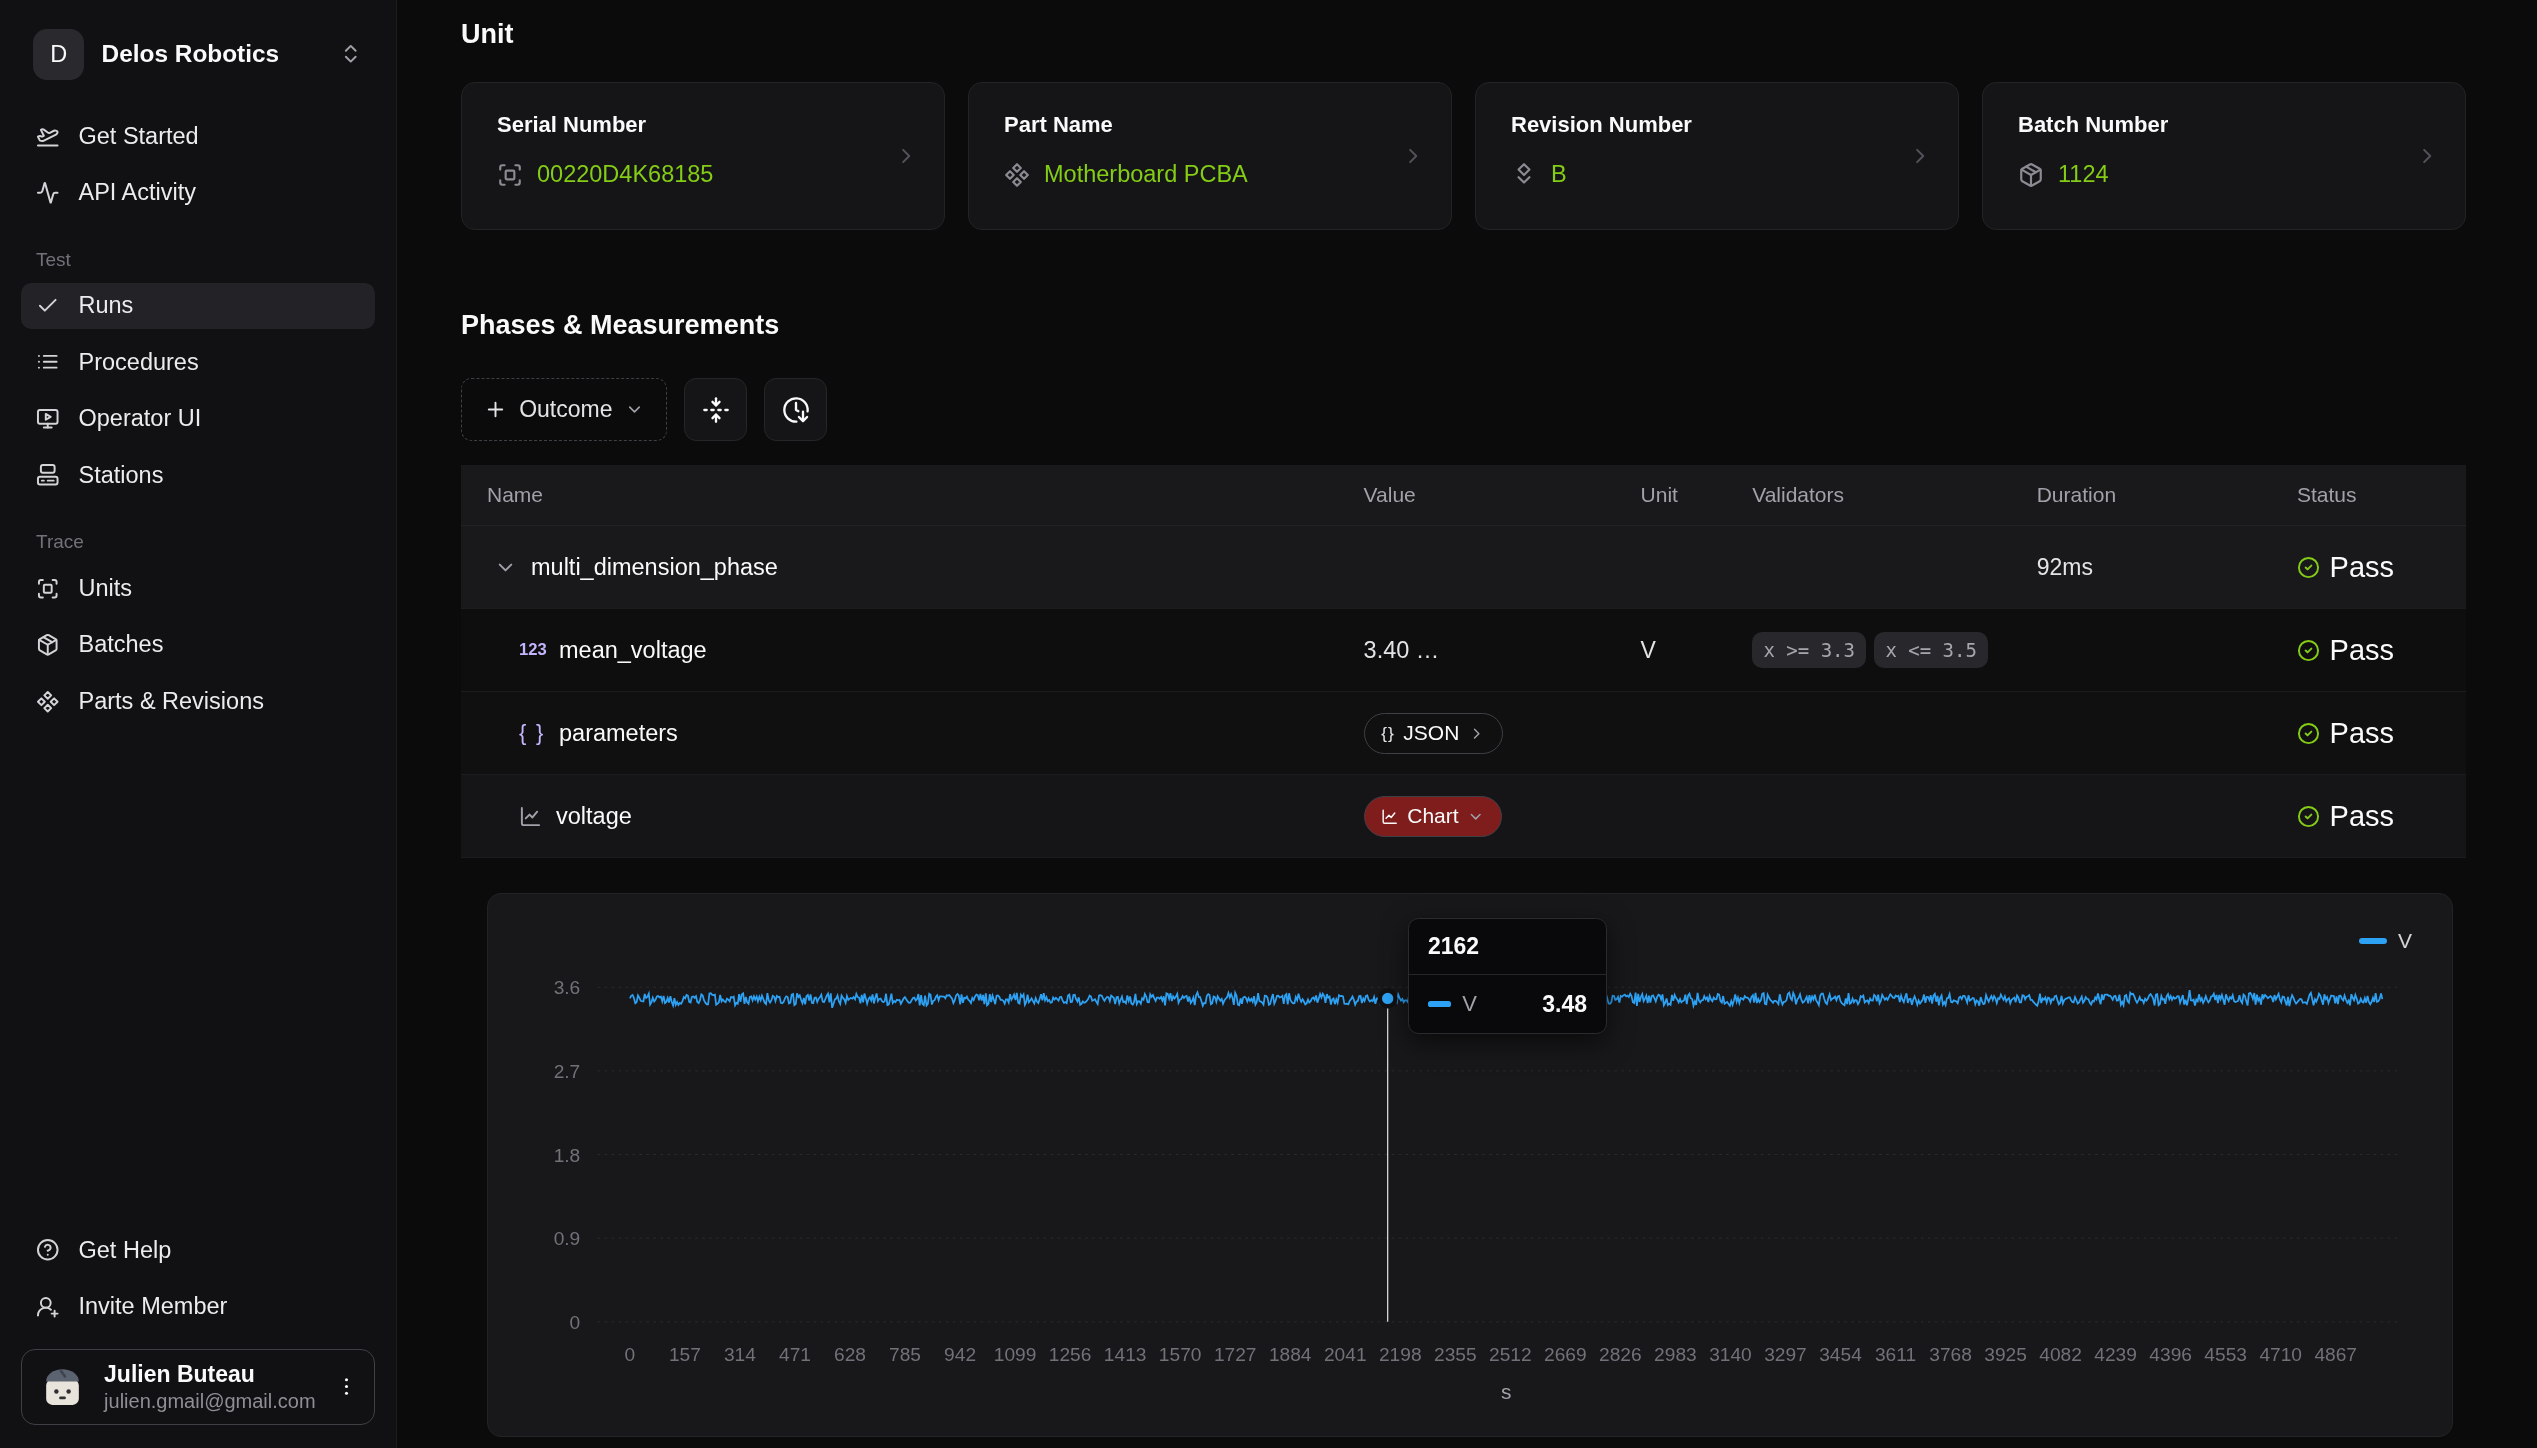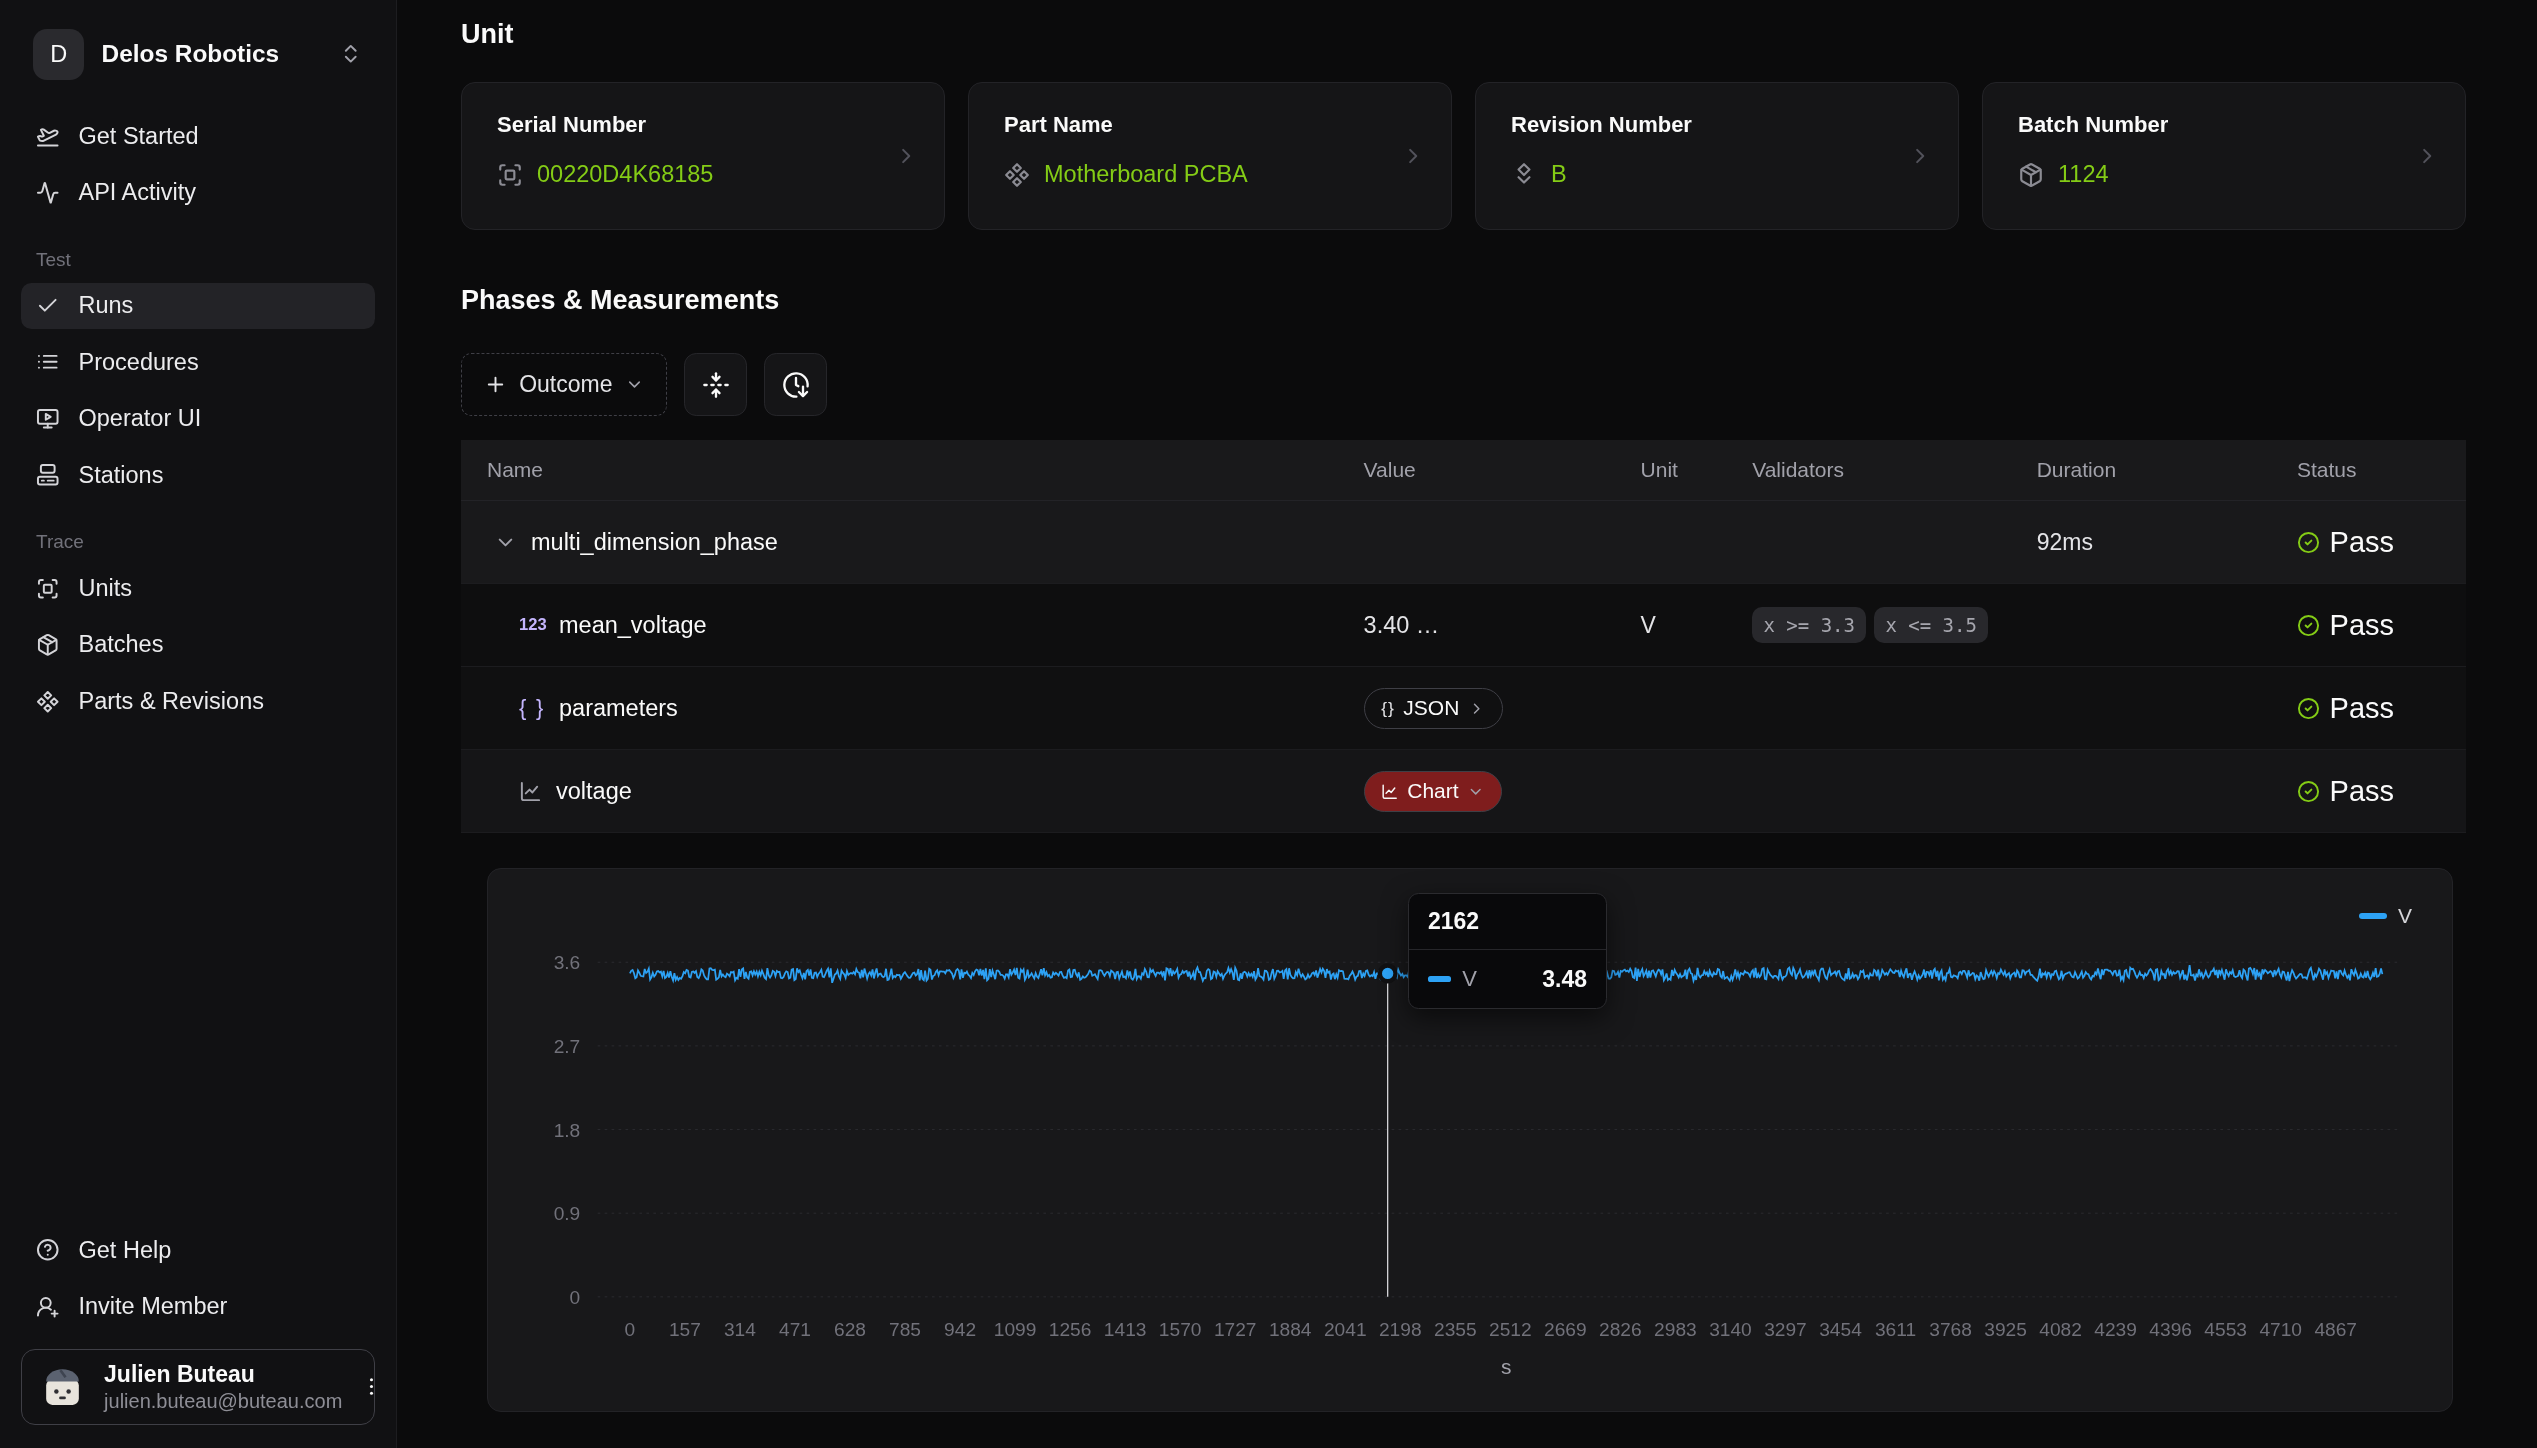--- a/index.html
+++ b/index.html
@@ -29,21 +29,21 @@
 
 
 .main{position:absolute;left:398px;top:0;right:0;bottom:0;padding:0 71px 0 63px}
 h1.title{font-size:27px;font-weight:700;margin-top:19px}
 .cards{display:flex;gap:23px;margin-top:32px}
 .card{flex:1;height:148px;background:#151517;border:0.9px solid #232327;border-radius:14px;padding:29px 35px;position:relative;cursor:pointer}
 .card-label{font-size:22px;font-weight:600}
 .card-value{display:flex;align-items:center;gap:14px;margin-top:23px;font-size:23.5px;color:#84cc16}
 .card-value svg.ic,.card-value .glyph-ic{width:26px;height:26px;color:#8b8b93}
 .card-chev{position:absolute;right:26px;top:50%;transform:translateY(-50%);width:24.4px;height:24.4px;color:#52525b}
-h2.section-title{font-size:27px;font-weight:700;margin-top:55px}
+h2.section-title{font-size:27px;font-weight:700;margin-top:80px}
 
 
 .toolbar{display:flex;gap:17.4px;margin-top:37px;height:63px}
 .btn-outcome{display:flex;align-items:center;gap:12.2px;padding:0 22px;border:1.7px dashed #3f3f46;border-radius:10.5px;background:transparent;color:#e4e4e7;font-size:23px;cursor:pointer}
 .btn-outcome .plus{width:23px;height:23px}
 .btn-outcome .chev{width:19px;height:19px;color:#a1a1aa}
 .search{flex:1;display:flex;align-items:center;gap:15.7px;background:#19191b;border:0.9px solid #26262a;border-radius:10.5px;padding:0 21px;color:#6f6f78}
 .search svg.ic{width:24.4px;height:24.4px}
 .search input{flex:1;background:transparent;border:none;outline:none;color:#e4e4e7;font-size:23.5px;font-family:inherit}
 .search input::placeholder{color:#6f6f78}
@@ -215,21 +215,21 @@
       <svg class="uc-avatar" viewBox="0 0 24 24">
         <rect x="4" y="8.5" width="16" height="12.5" rx="3" fill="#e8e4dc"></rect>
         <path d="M4 9.5a8 6 0 0 1 16 0Z" fill="#5b6270"></path>
         <path d="M11 4 13.5 7.5" stroke="#3e4450" stroke-width="1.3" fill="none"></path>
         <circle cx="9" cy="14.5" r="1.1" fill="#2f2f33"></circle>
           <circle cx="15" cy="14.5" r="1.1" fill="#2f2f33"></circle>
         <path d="M11 17.6h2" stroke="#2f2f33" stroke-width="1.3" stroke-linecap="round"></path>
       </svg>
       <div>
         <div class="uc-name">Julien Buteau</div>
-        <div class="uc-email">julien.buteau@buteau.com</div>
+        <div class="uc-email">julien.gmail@gmail.com</div>
       </div>
       <svg class="ic uc-menu" viewBox="0 0 24 24">
           <circle cx="12" cy="5" r="1.6" fill="currentColor" stroke="none"></circle>
           <circle cx="12" cy="12" r="1.6" fill="currentColor" stroke="none"></circle>
           <circle cx="12" cy="19" r="1.6" fill="currentColor" stroke="none"></circle>
         </svg>
     </div>
   </div>
 </aside>
 

